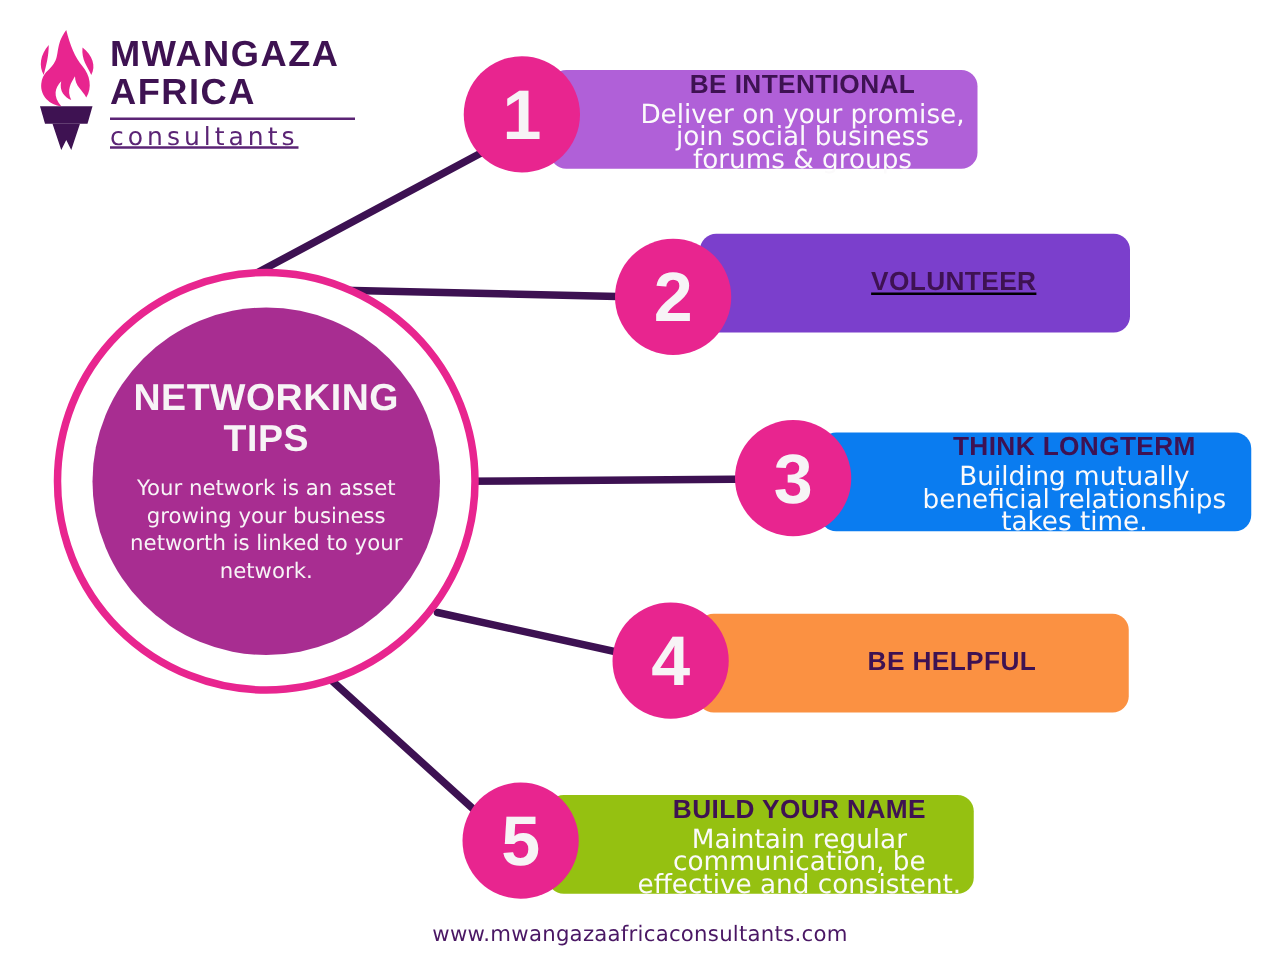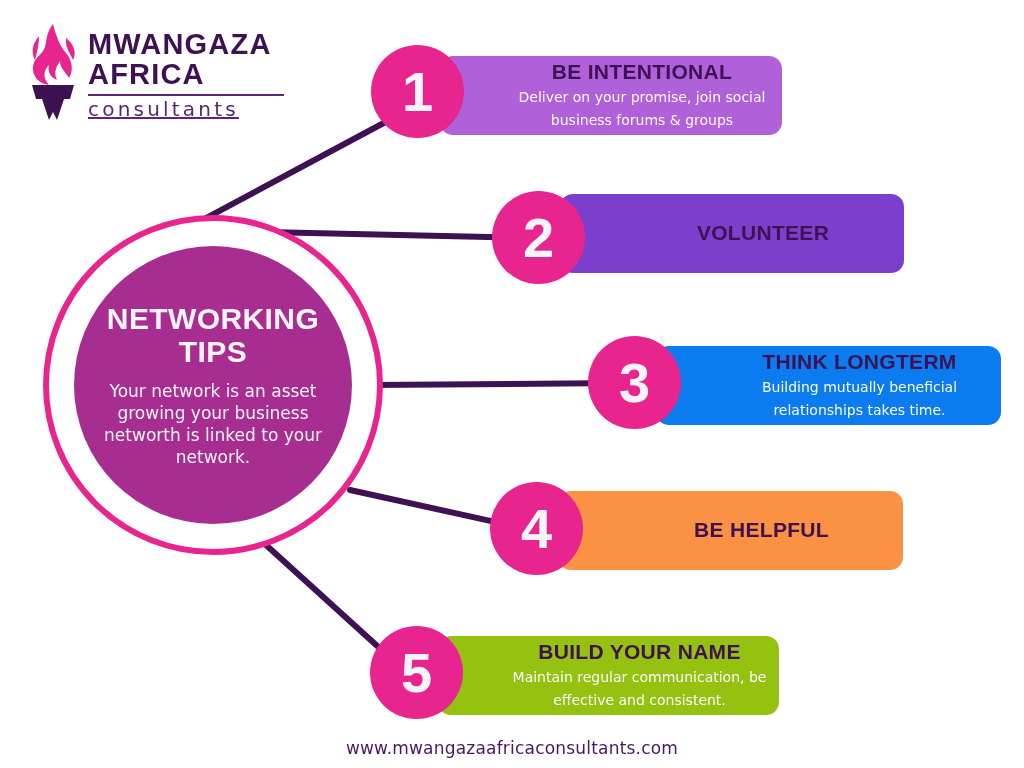--- a/index.html
+++ b/index.html
@@ -63,29 +63,29 @@
   .card{
     position:absolute;height:79px;border-radius:13px;z-index:5;
     display:flex;flex-direction:column;align-items:center;justify-content:center;
     box-sizing:border-box;text-align:center;
   }
   .card-title{
     font-size:21px;font-weight:bold;color:#3E1252;letter-spacing:.3px;
     line-height:24px;margin-bottom:2px;text-align:right;
   }
   .card-desc{
-    font-size:14px;line-height:23px;color:#FBFAFB;
+    font-size:21px;line-height:18px;color:#FBFAFB;
     font-family:"DejaVu Sans", sans-serif;
   }
 
   
   #item-1 .badge{left:371px;top:45px;}
   #item-1 .card {left:440px;top:56px;width:342px;padding-left:62px;}
   #item-2 .badge{left:492px;top:191px;}
-  #item-2 .card {left:560px;top:194px;width:344px;padding-left:62px;}
+  #item-2 .card {left:560px;top:187px;width:344px;padding-left:62px;text-decoration:underline;}
   #item-3 .badge{left:588px;top:336px;}
   #item-3 .card {left:656px;top:346px;width:345px;padding-left:62px;}
   #item-4 .badge{left:490px;top:482px;}
   #item-4 .card {left:558px;top:491px;width:345px;padding-left:62px;}
   #item-5 .badge{left:370px;top:626px;}
   #item-5 .card {left:438px;top:636px;width:341px;padding-left:62px;}
 
   
   .footer{
     position:absolute;left:0;top:738px;width:1024px;text-align:center;

